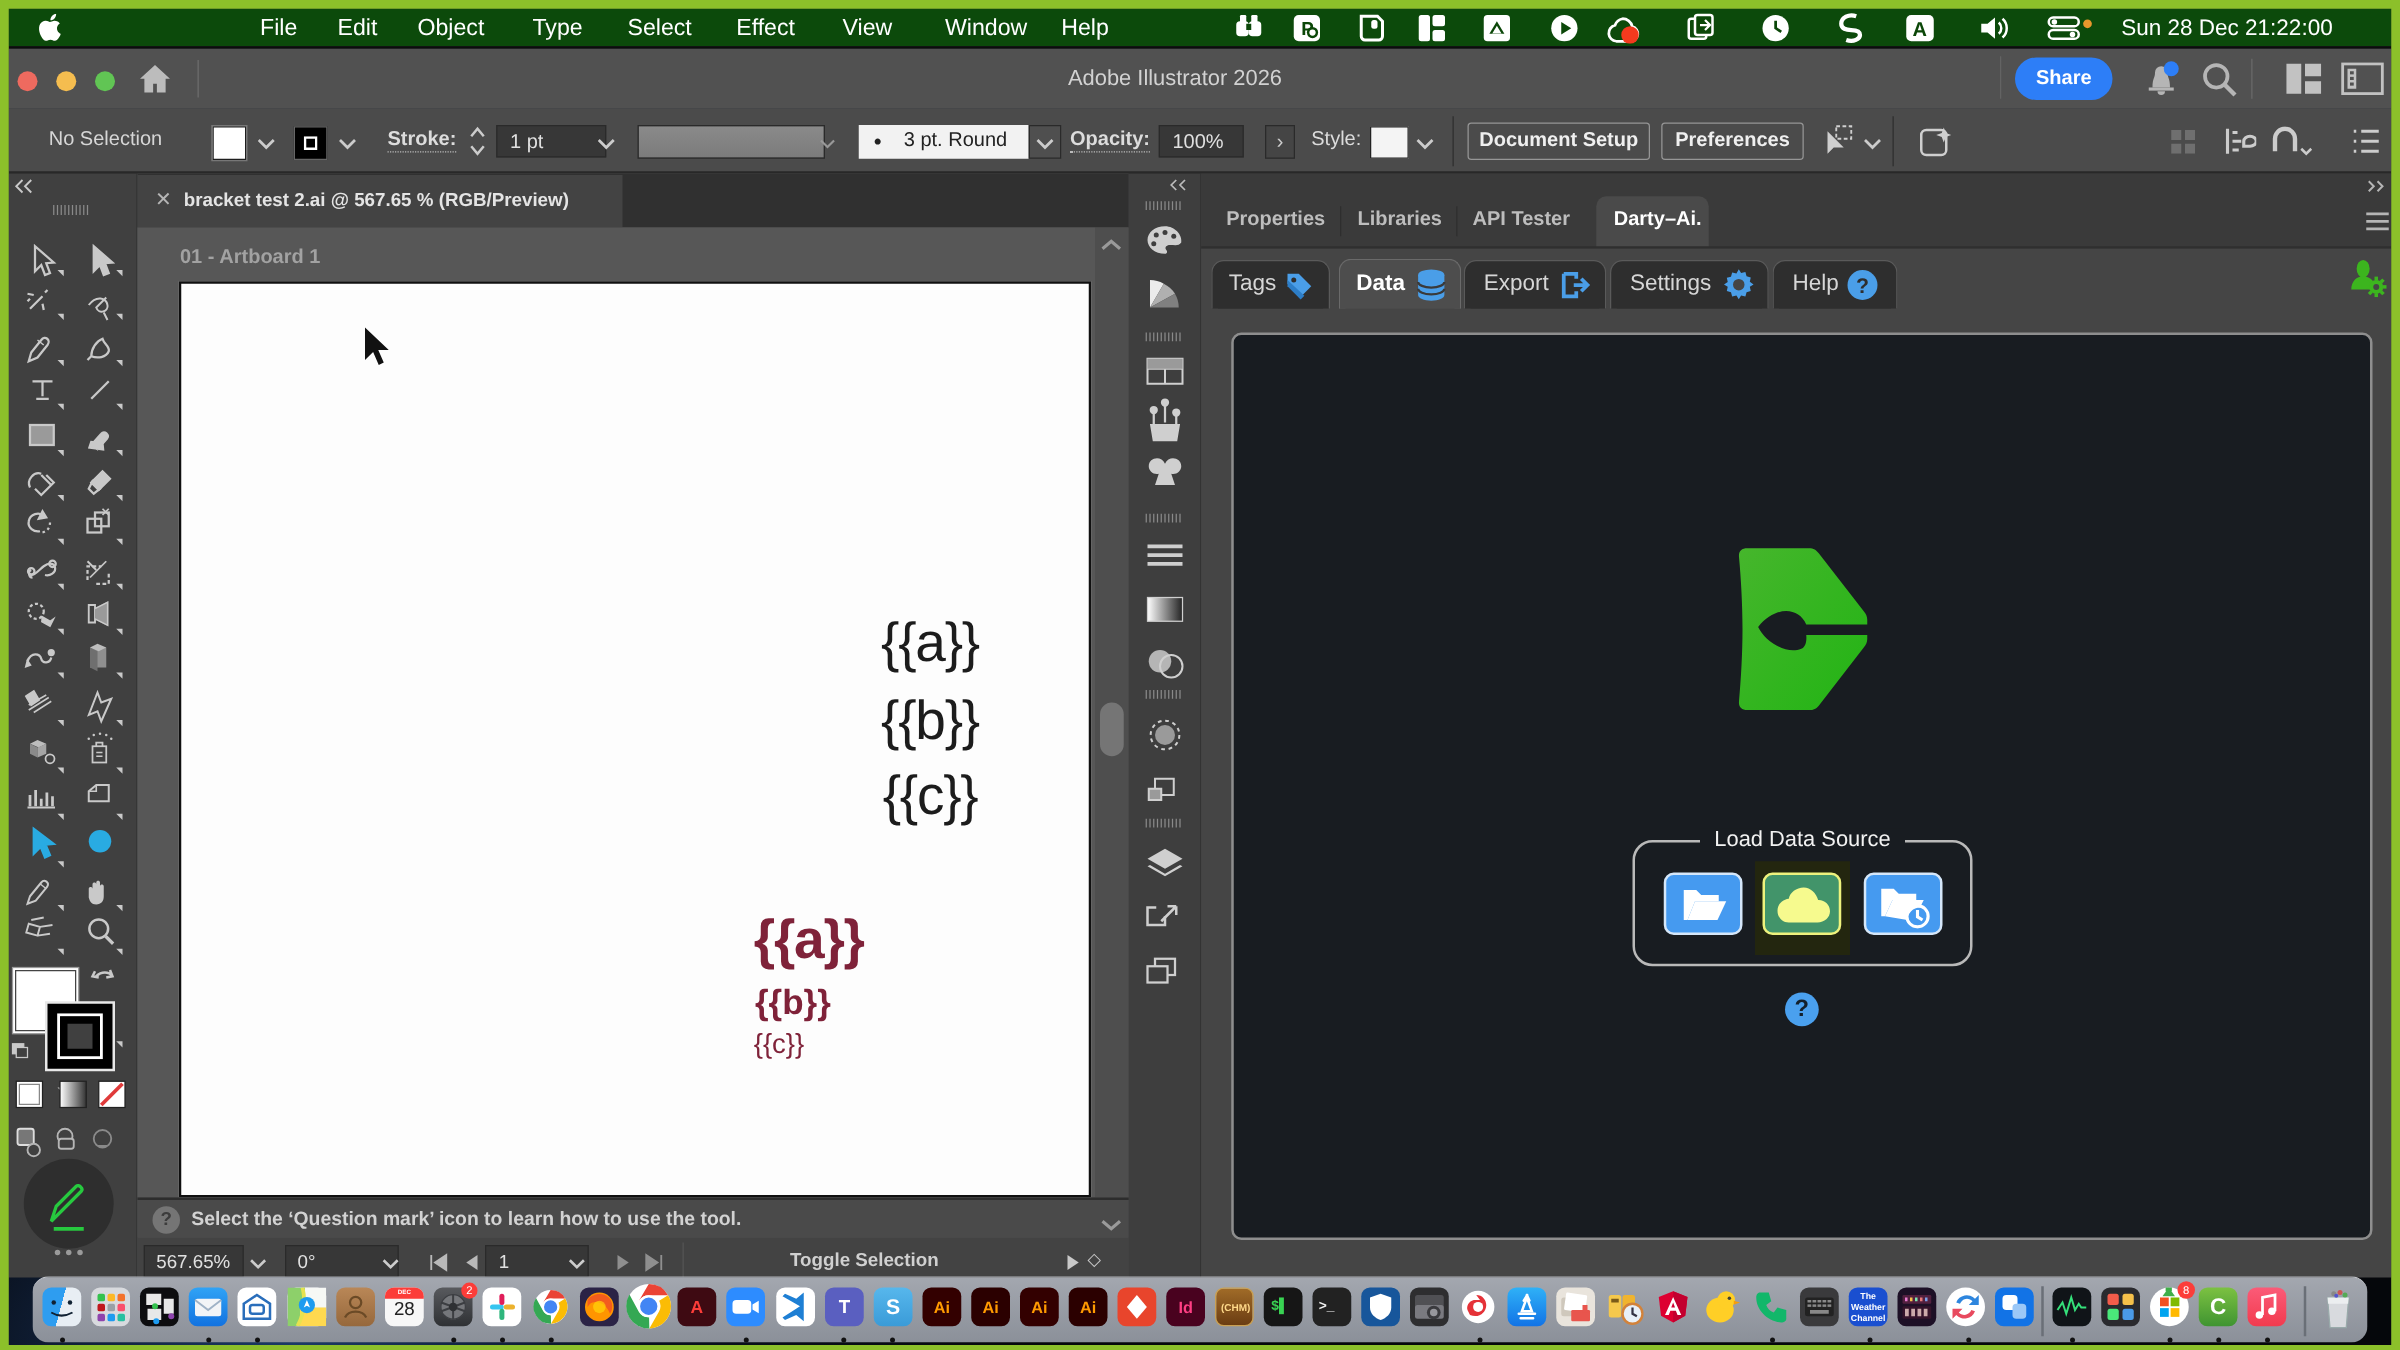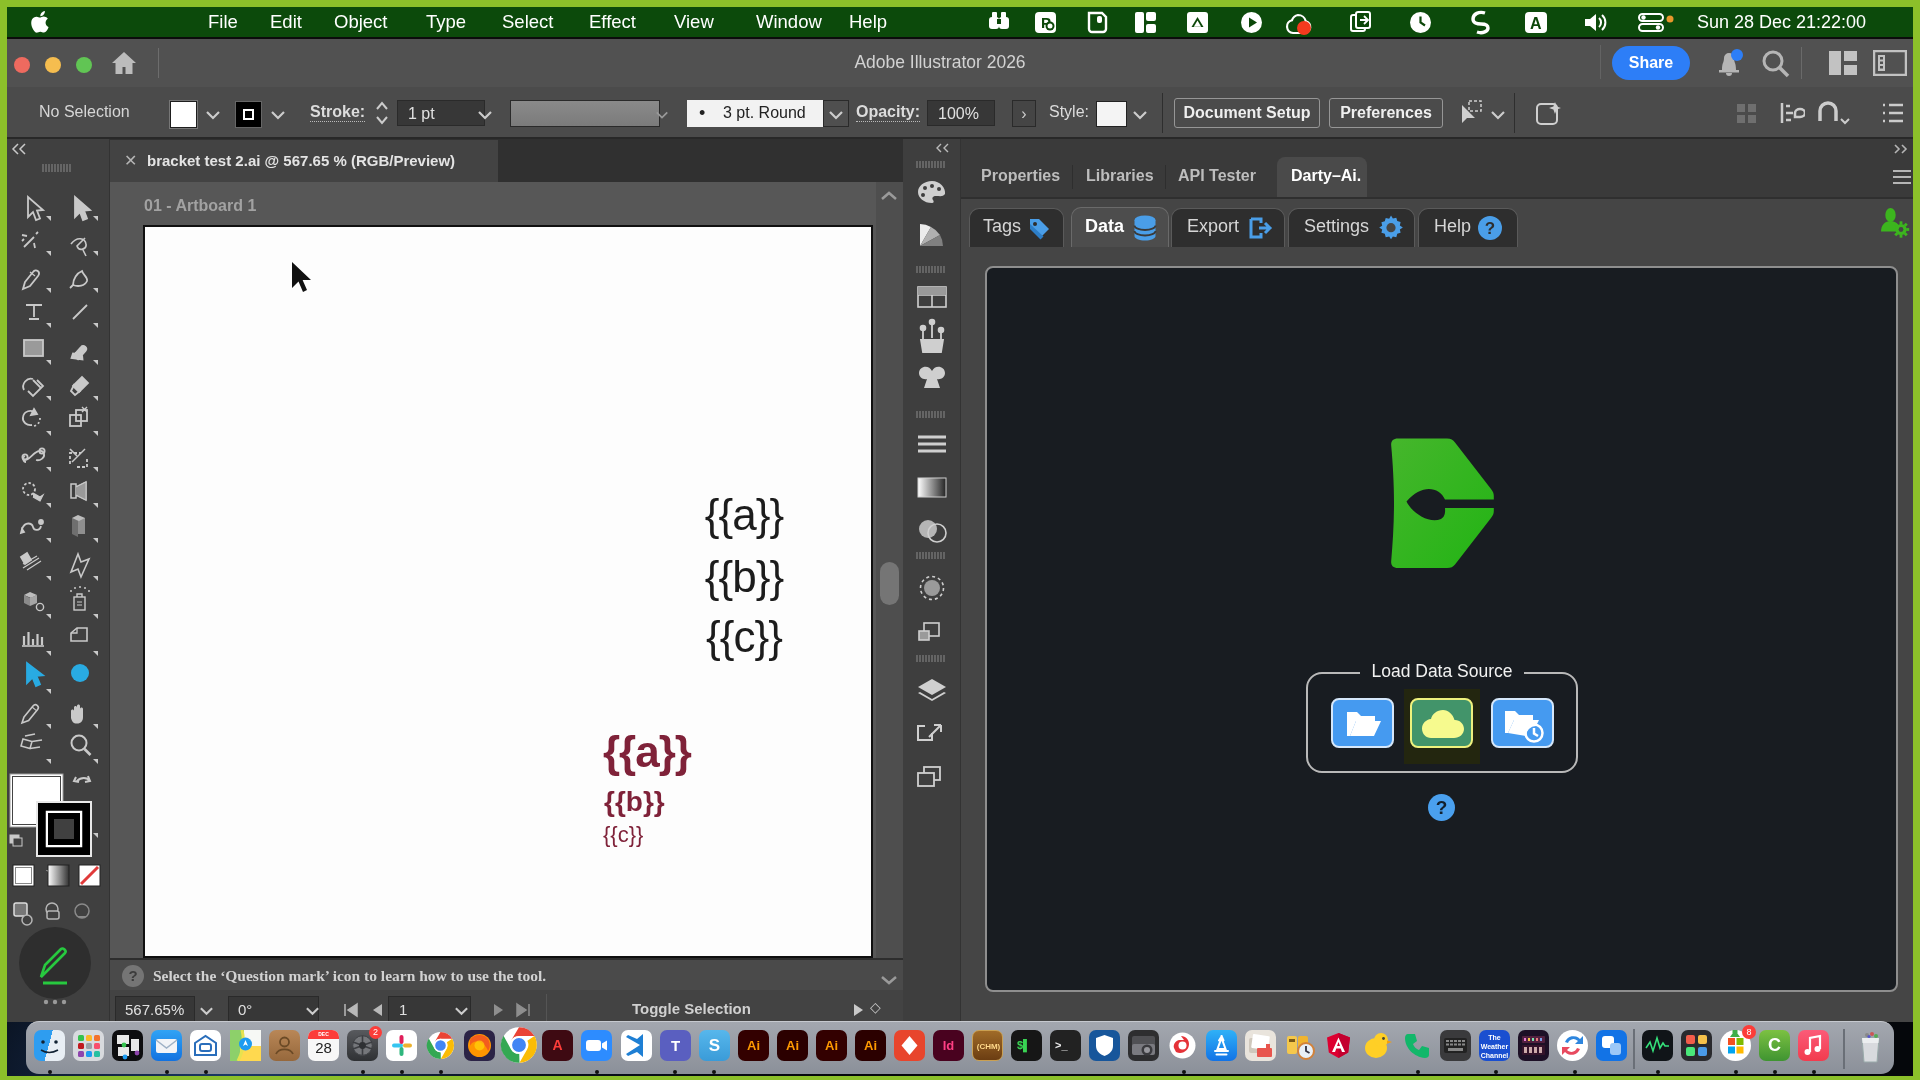--- a/index.html
+++ b/index.html
@@ -421,21 +421,21 @@
     </div>
   </div>
   <div id="gutter">
     <div class="abs" style="left:4px;top:380px;width:19px;height:43px;background:#757575;border-radius:10px;"></div>
     <svg class="abs" style="left:4px;top:8px" width="18" height="12" viewBox="0 0 18 12">
         <path d="M2 9l7-6 7 6" stroke="#9a9a9a" stroke-width="2.5" fill="none"></path>
       </svg>
   </div>
   <div id="hintbar">
     <div class="abs" style="left:12px;top:5px;width:22px;height:22px;border-radius:50%;background:#757575;color:#3c3c3c;font-weight:bold;text-align:center;line-height:22px;font-size:15px;">?</div>
-    <span class="abs" style="left:43px;top:7px;font-weight:bold;font-family:Liberation Serif, serif;">Select the ‘Question mark’ icon to learn how to use the tool.</span>
+    <span class="abs" style="left:43px;top:7px;font-weight:bold;">Select the ‘Question mark’ icon to learn how to use the tool.</span>
     <svg class="abs" style="left:770px;top:14px" width="18" height="12" viewBox="0 0 18 12">
         <path d="M2 3l7 6 7-6" stroke="#9a9a9a" stroke-width="2.5" fill="none"></path>
       </svg>
   </div>
   <div id="statusbar">
     <div class="sfield" style="left:5px;top:6px;width:80px;color:#e0e0e0;padding-left:9px;line-height:25px;">567.65%</div>
     <svg class="abs" style="left:89px;top:16px" width="15" height="10" viewBox="0 0 16 10">
         <path d="M2 2l6 6 6-6" stroke="#ccc" stroke-width="2.2" fill="none"></path>
       </svg>
     <div class="sfield" style="left:118px;top:6px;width:91px;color:#e0e0e0;padding-left:9px;line-height:25px;">0°</div>

